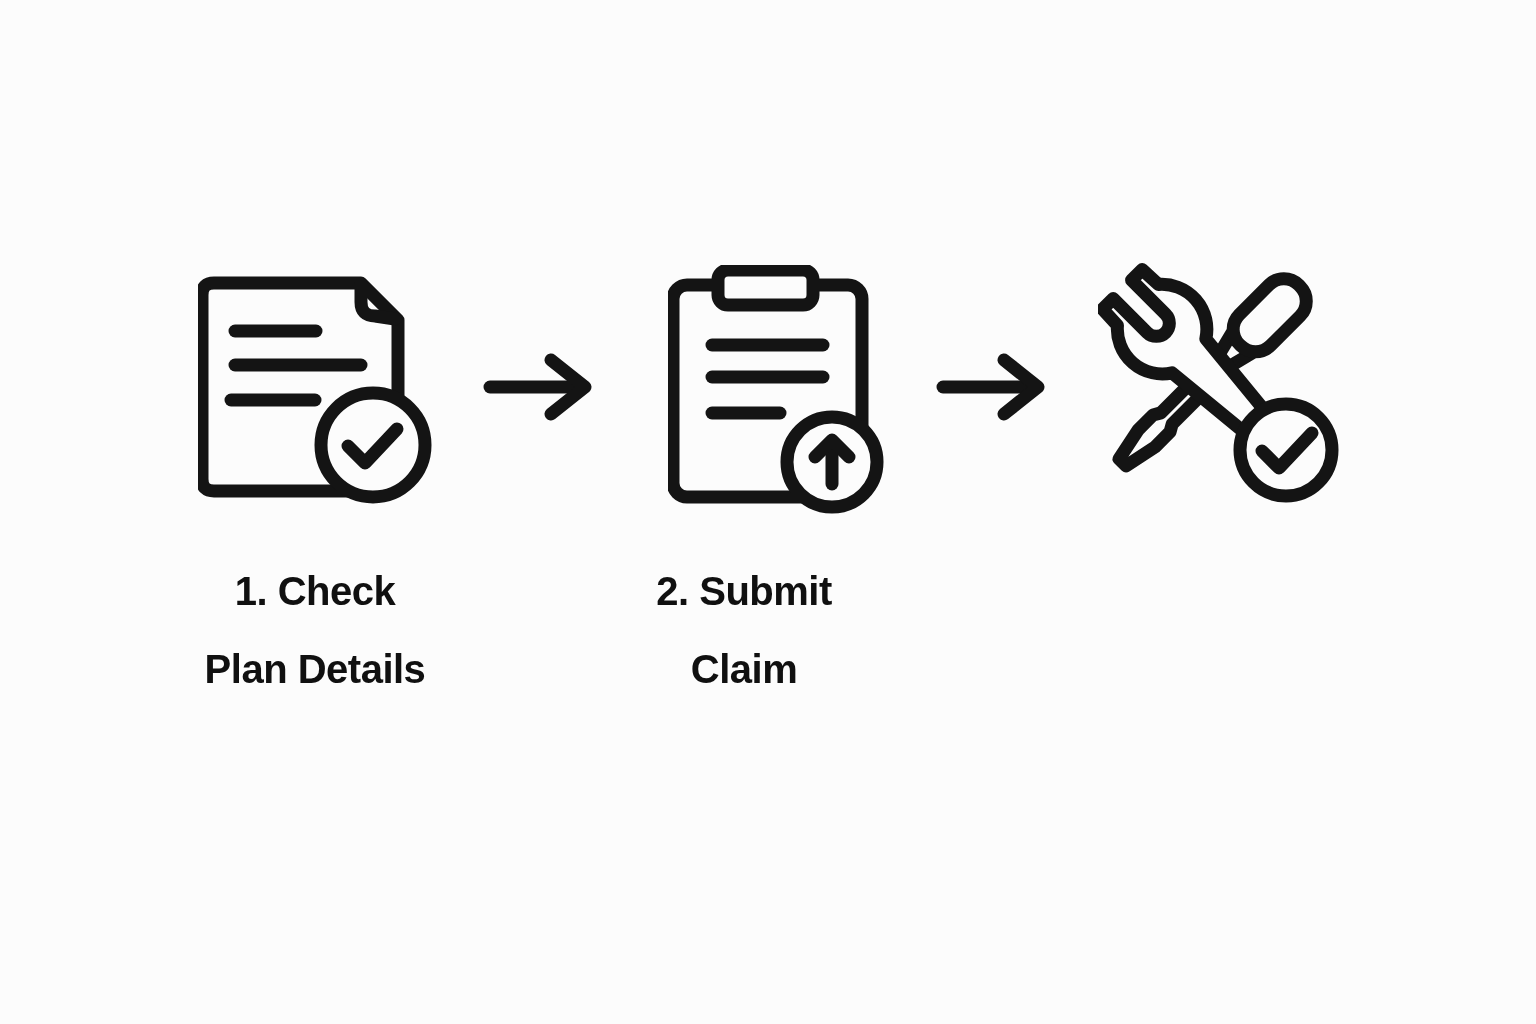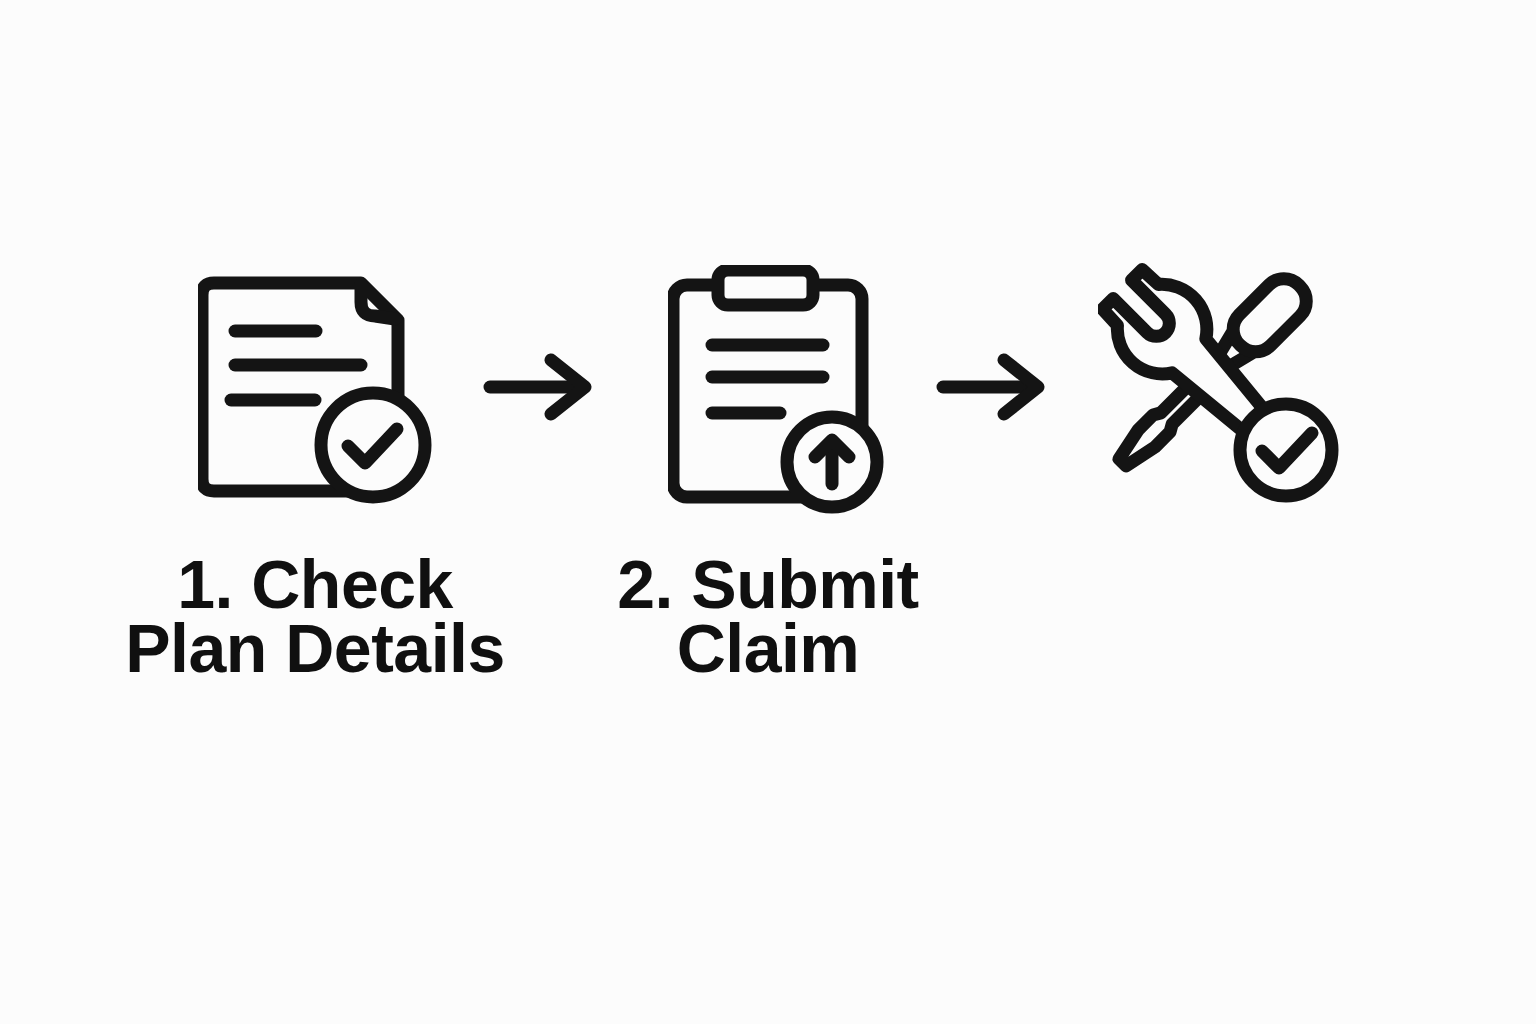--- a/index.html
+++ b/index.html
@@ -11,28 +11,28 @@
     overflow:hidden;
   }
   .stage{position:absolute;inset:0;}
   .icon-svg{position:absolute;display:block;}
   .step-label{
     position:absolute;
     width:440px;
     top:552px;
     text-align:center;
     font-weight:bold;
-    font-size:68px;
-    line-height:64px;
+    font-size:40px;
+    line-height:78px;
     letter-spacing:-0.5px;
     color:#101010;
     white-space:pre-line;
   }
   #label-1{left:95px;}
-  #label-2{left:548px;text-align:center;}
+  #label-2{left:524px;text-align:center;}
   #label-3{left:995px;}
   #icon-1{left:198px;top:270px;}
   #icon-2{left:668px;top:265px;}
   #icon-3{left:1098px;top:263px;}
   #arrow-1{left:483px;top:352px;}
   #arrow-2{left:936px;top:352px;}
   .stroke{
     fill:none;
     stroke:#141414;
     stroke-width:13;

